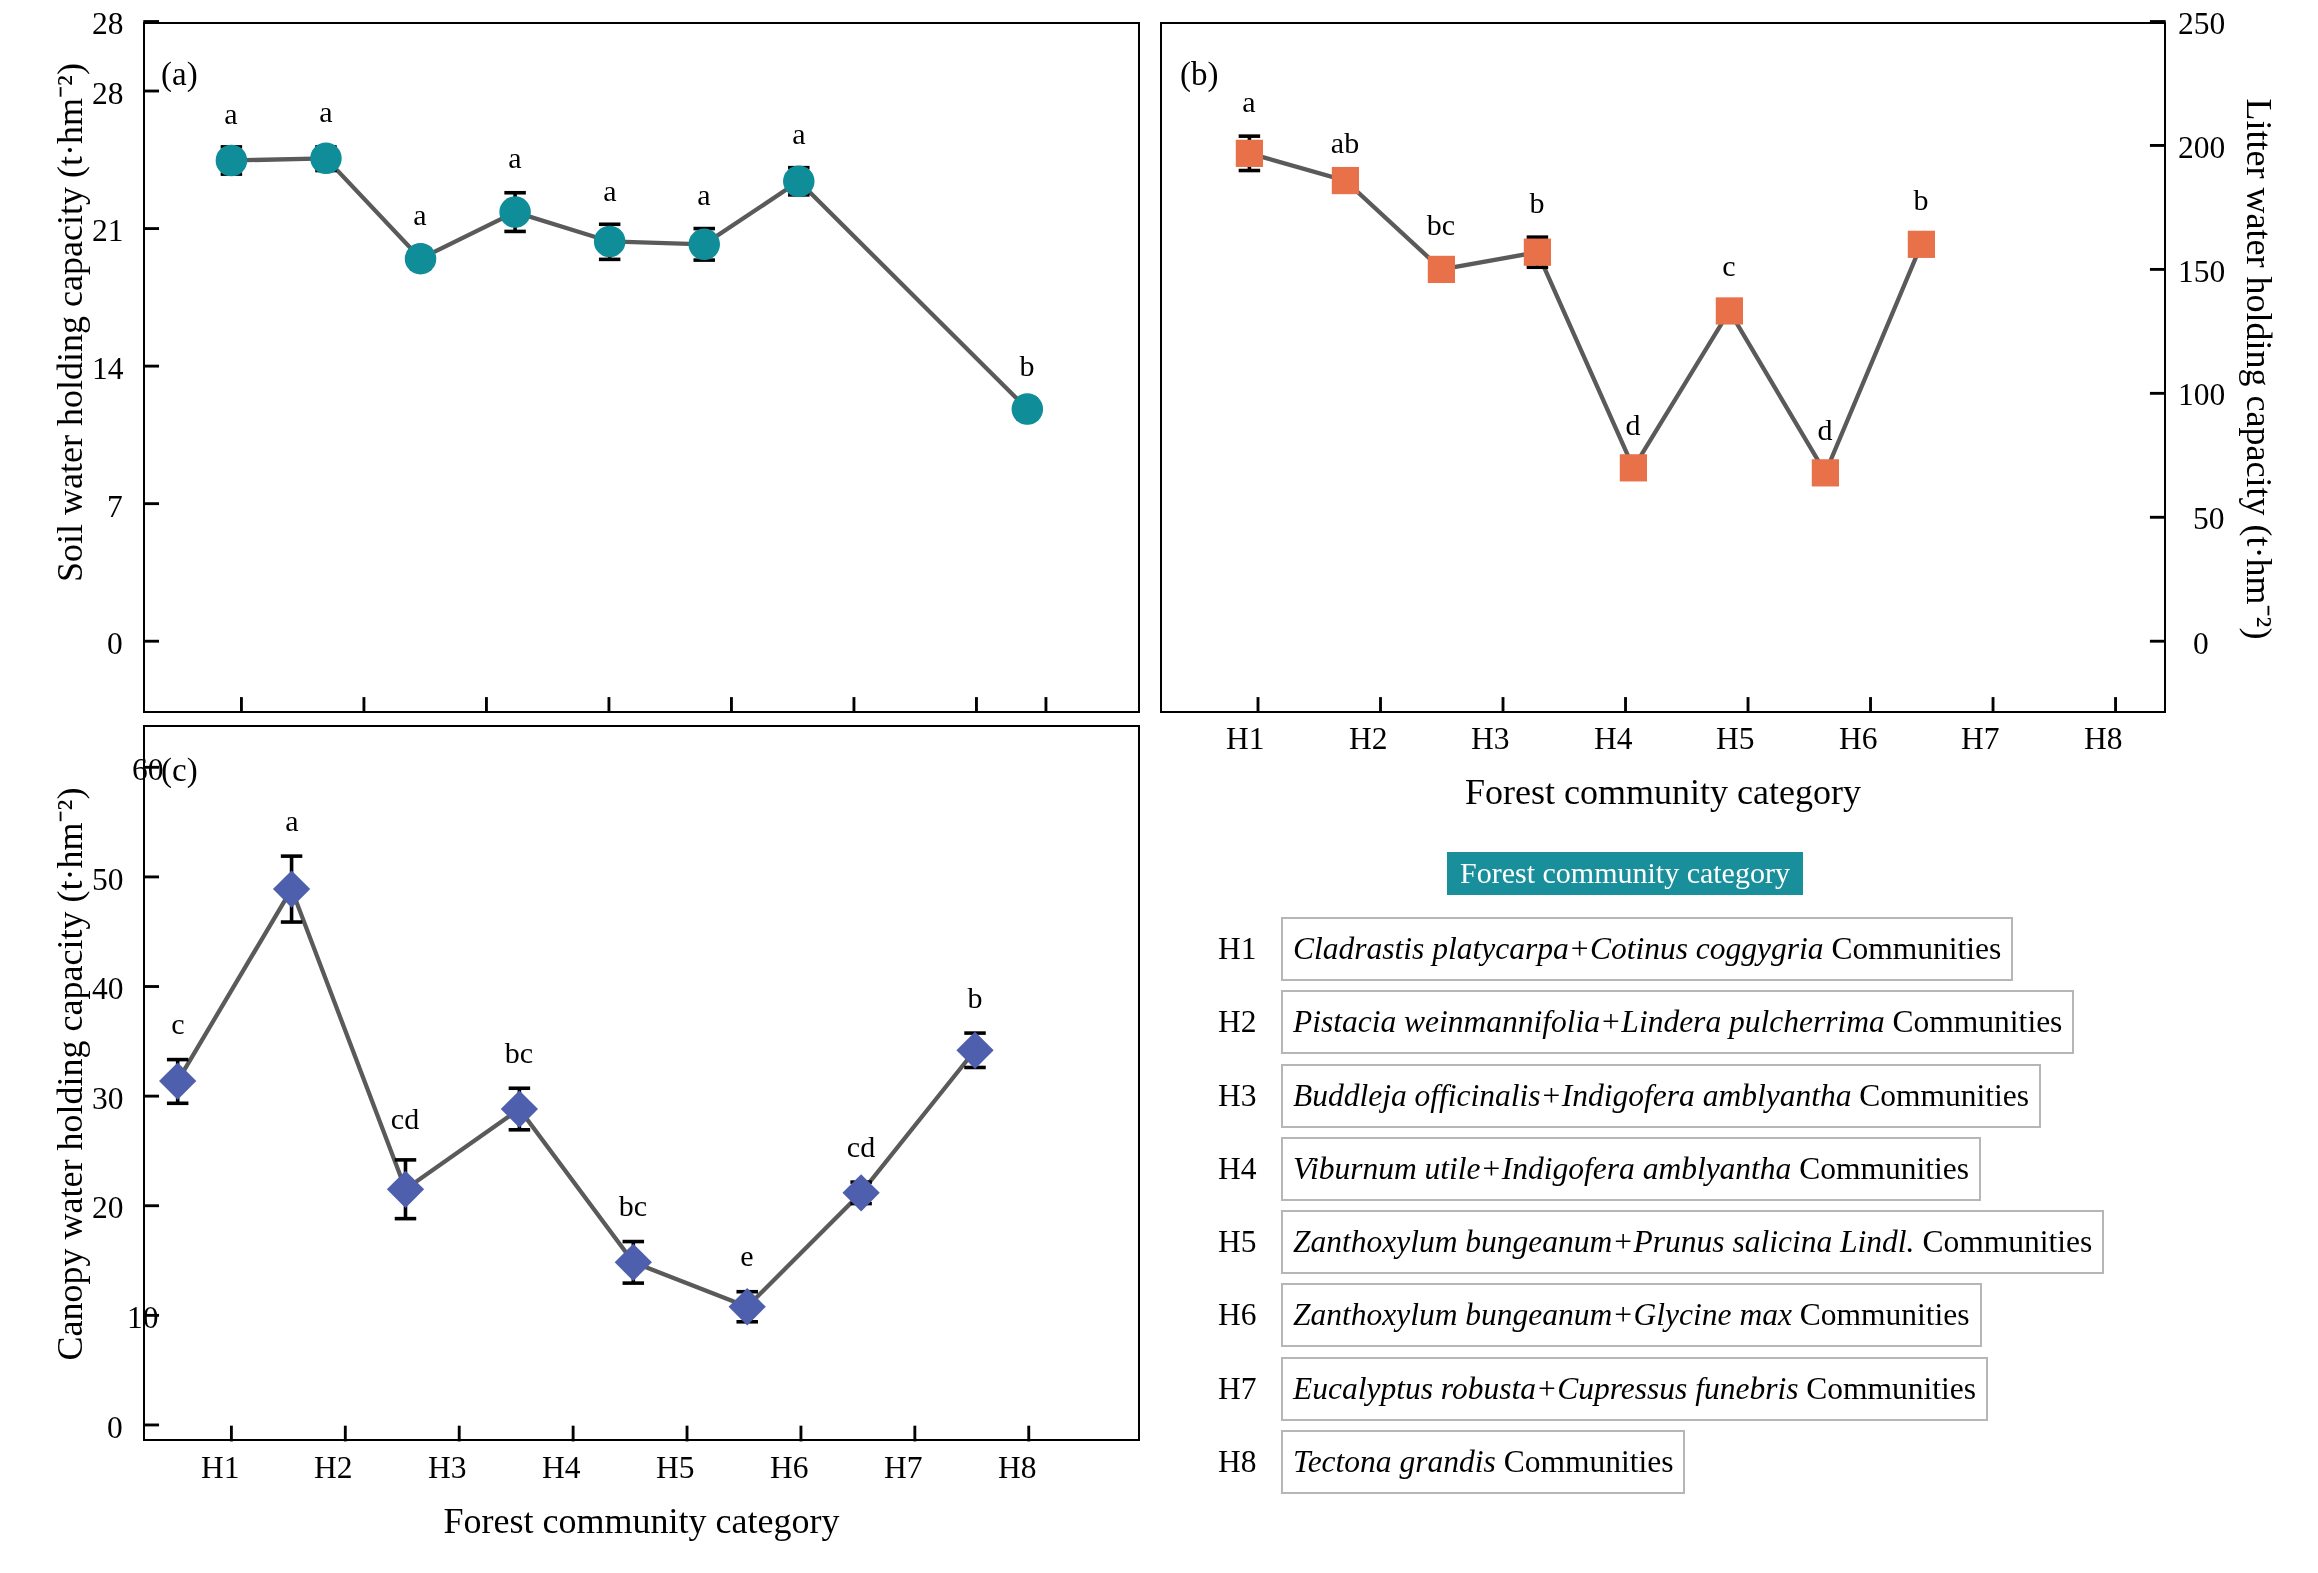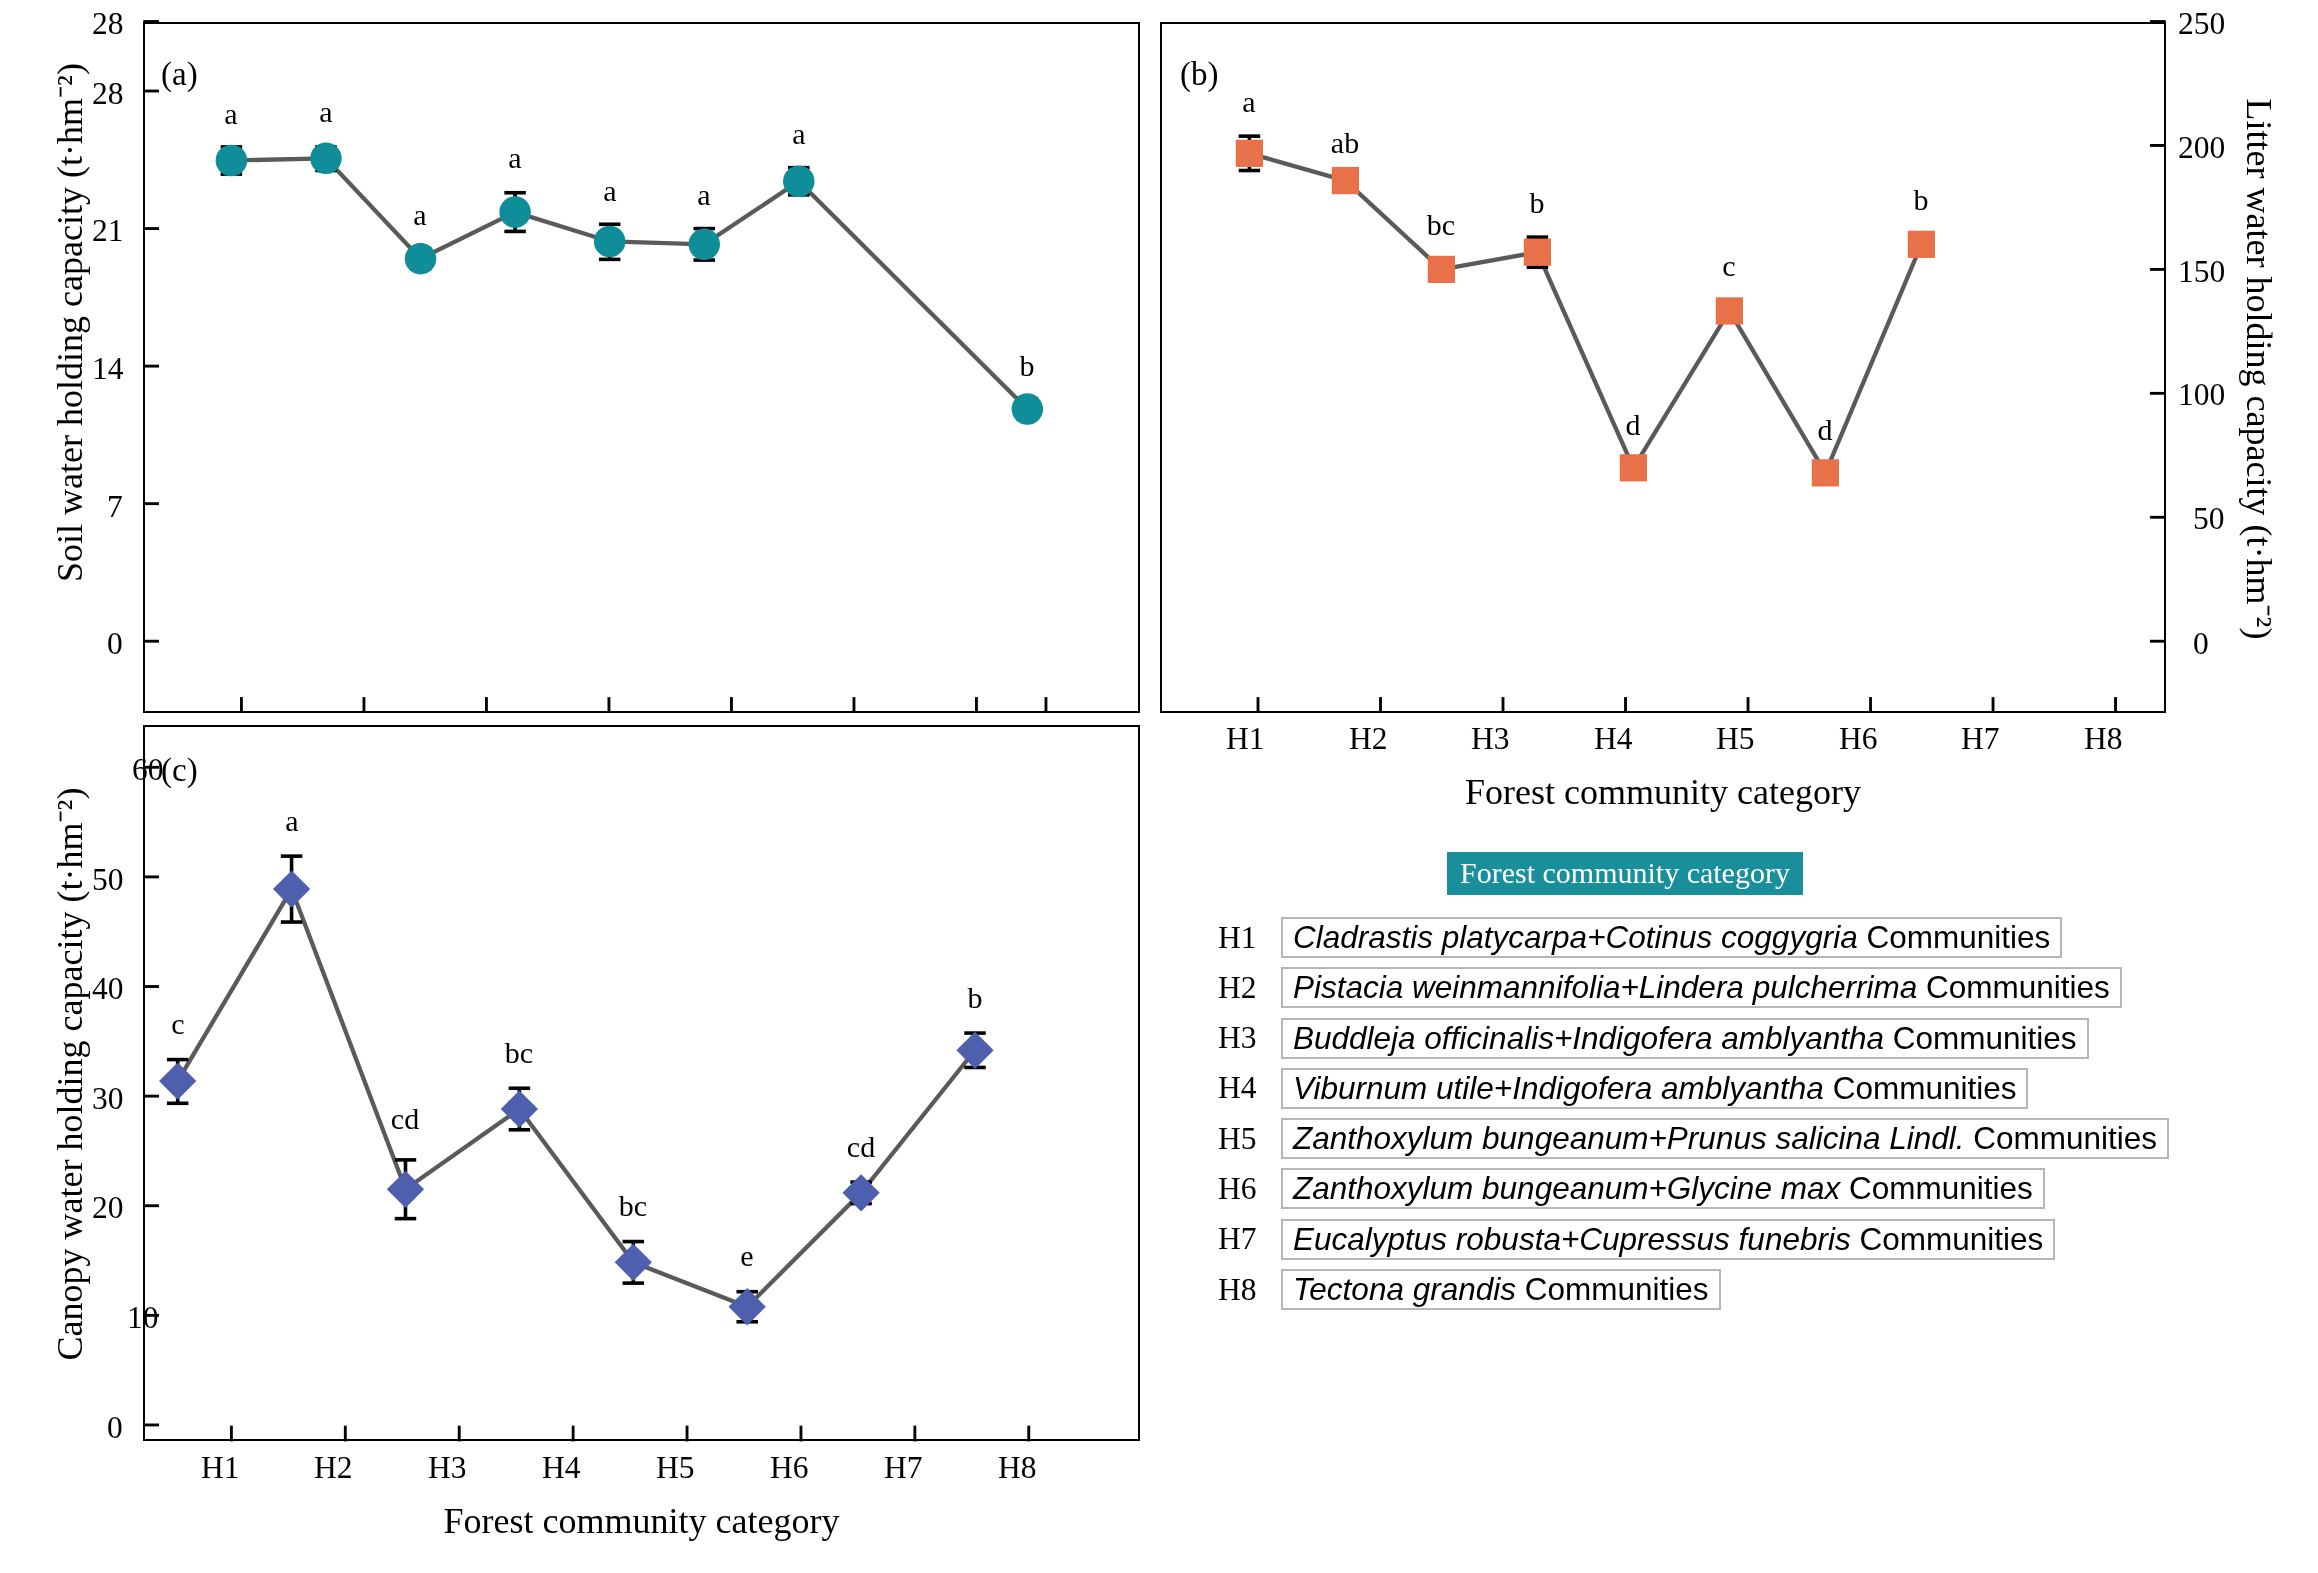--- a/index.html
+++ b/index.html
@@ -89,23 +89,23 @@
   }
   .legend-code {
     font-size: 31.5px;
     font-family: "Liberation Serif", serif;
     width: 50px;
     text-align: left;
     white-space: nowrap;
   }
   .legend-box {
     border: 2.1px solid #b6b6b6;
-    padding: 0 10px;
+    padding: 12px 10px;
     font-size: 31.5px;
-    font-family: Liberation Sans, sans-serif;
+    font-family: Liberation Serif, serif;
     white-space: nowrap;
     background: #ffffff;
   }
   .legend-box i {
     font-style: italic;
   }
 </style>
 </head>
 <body>
 

